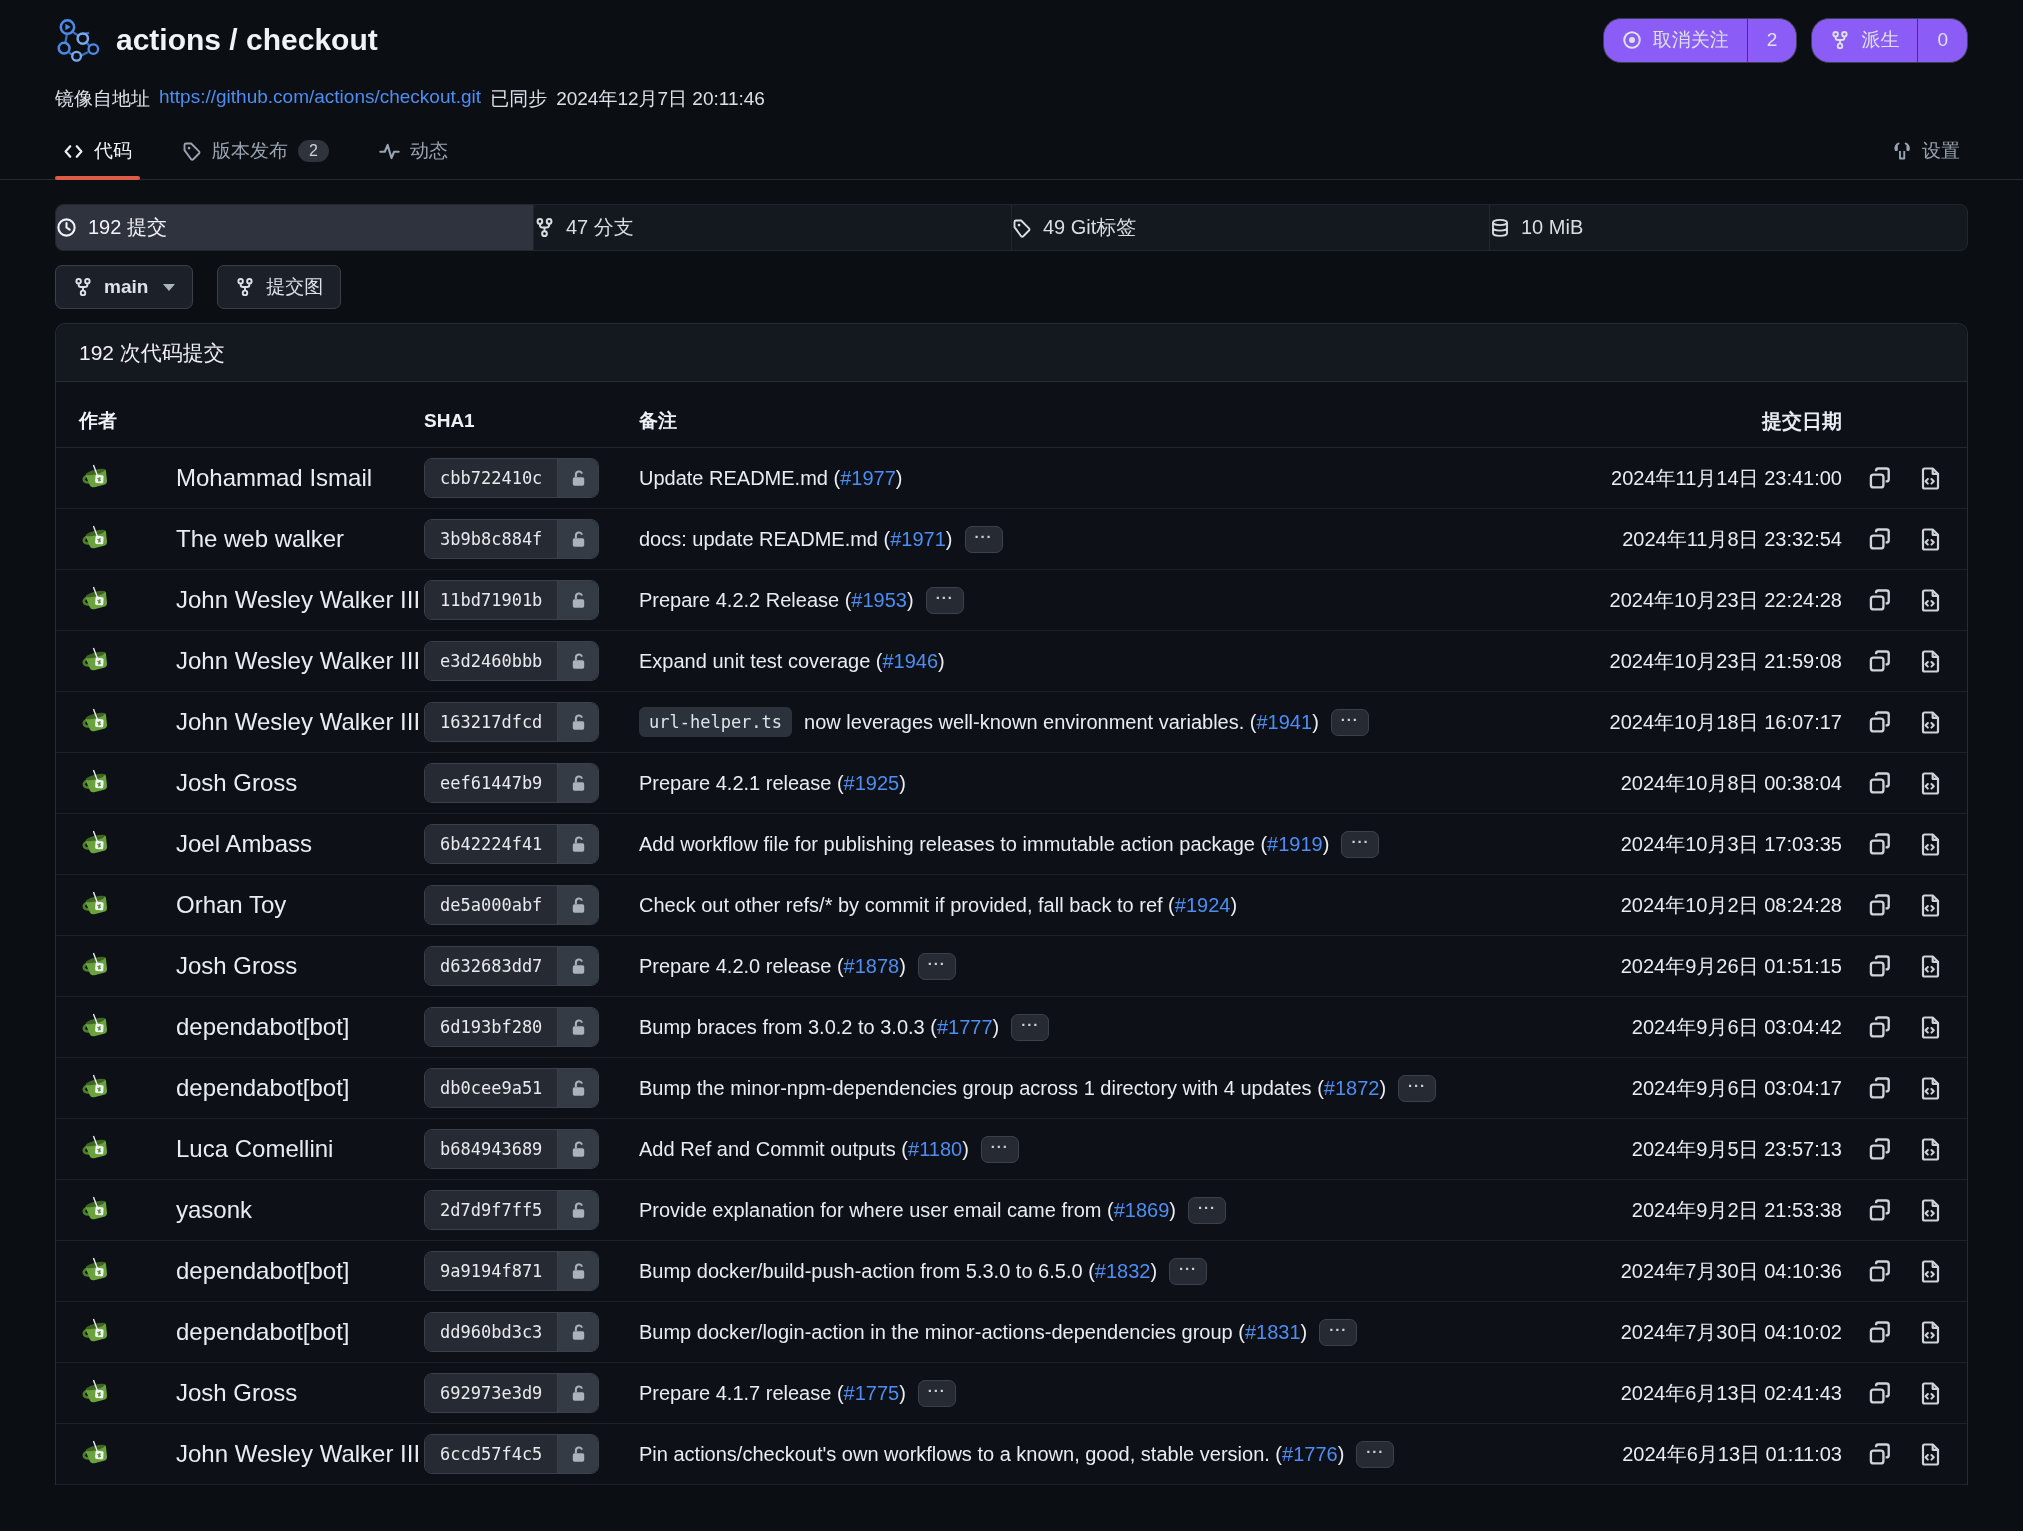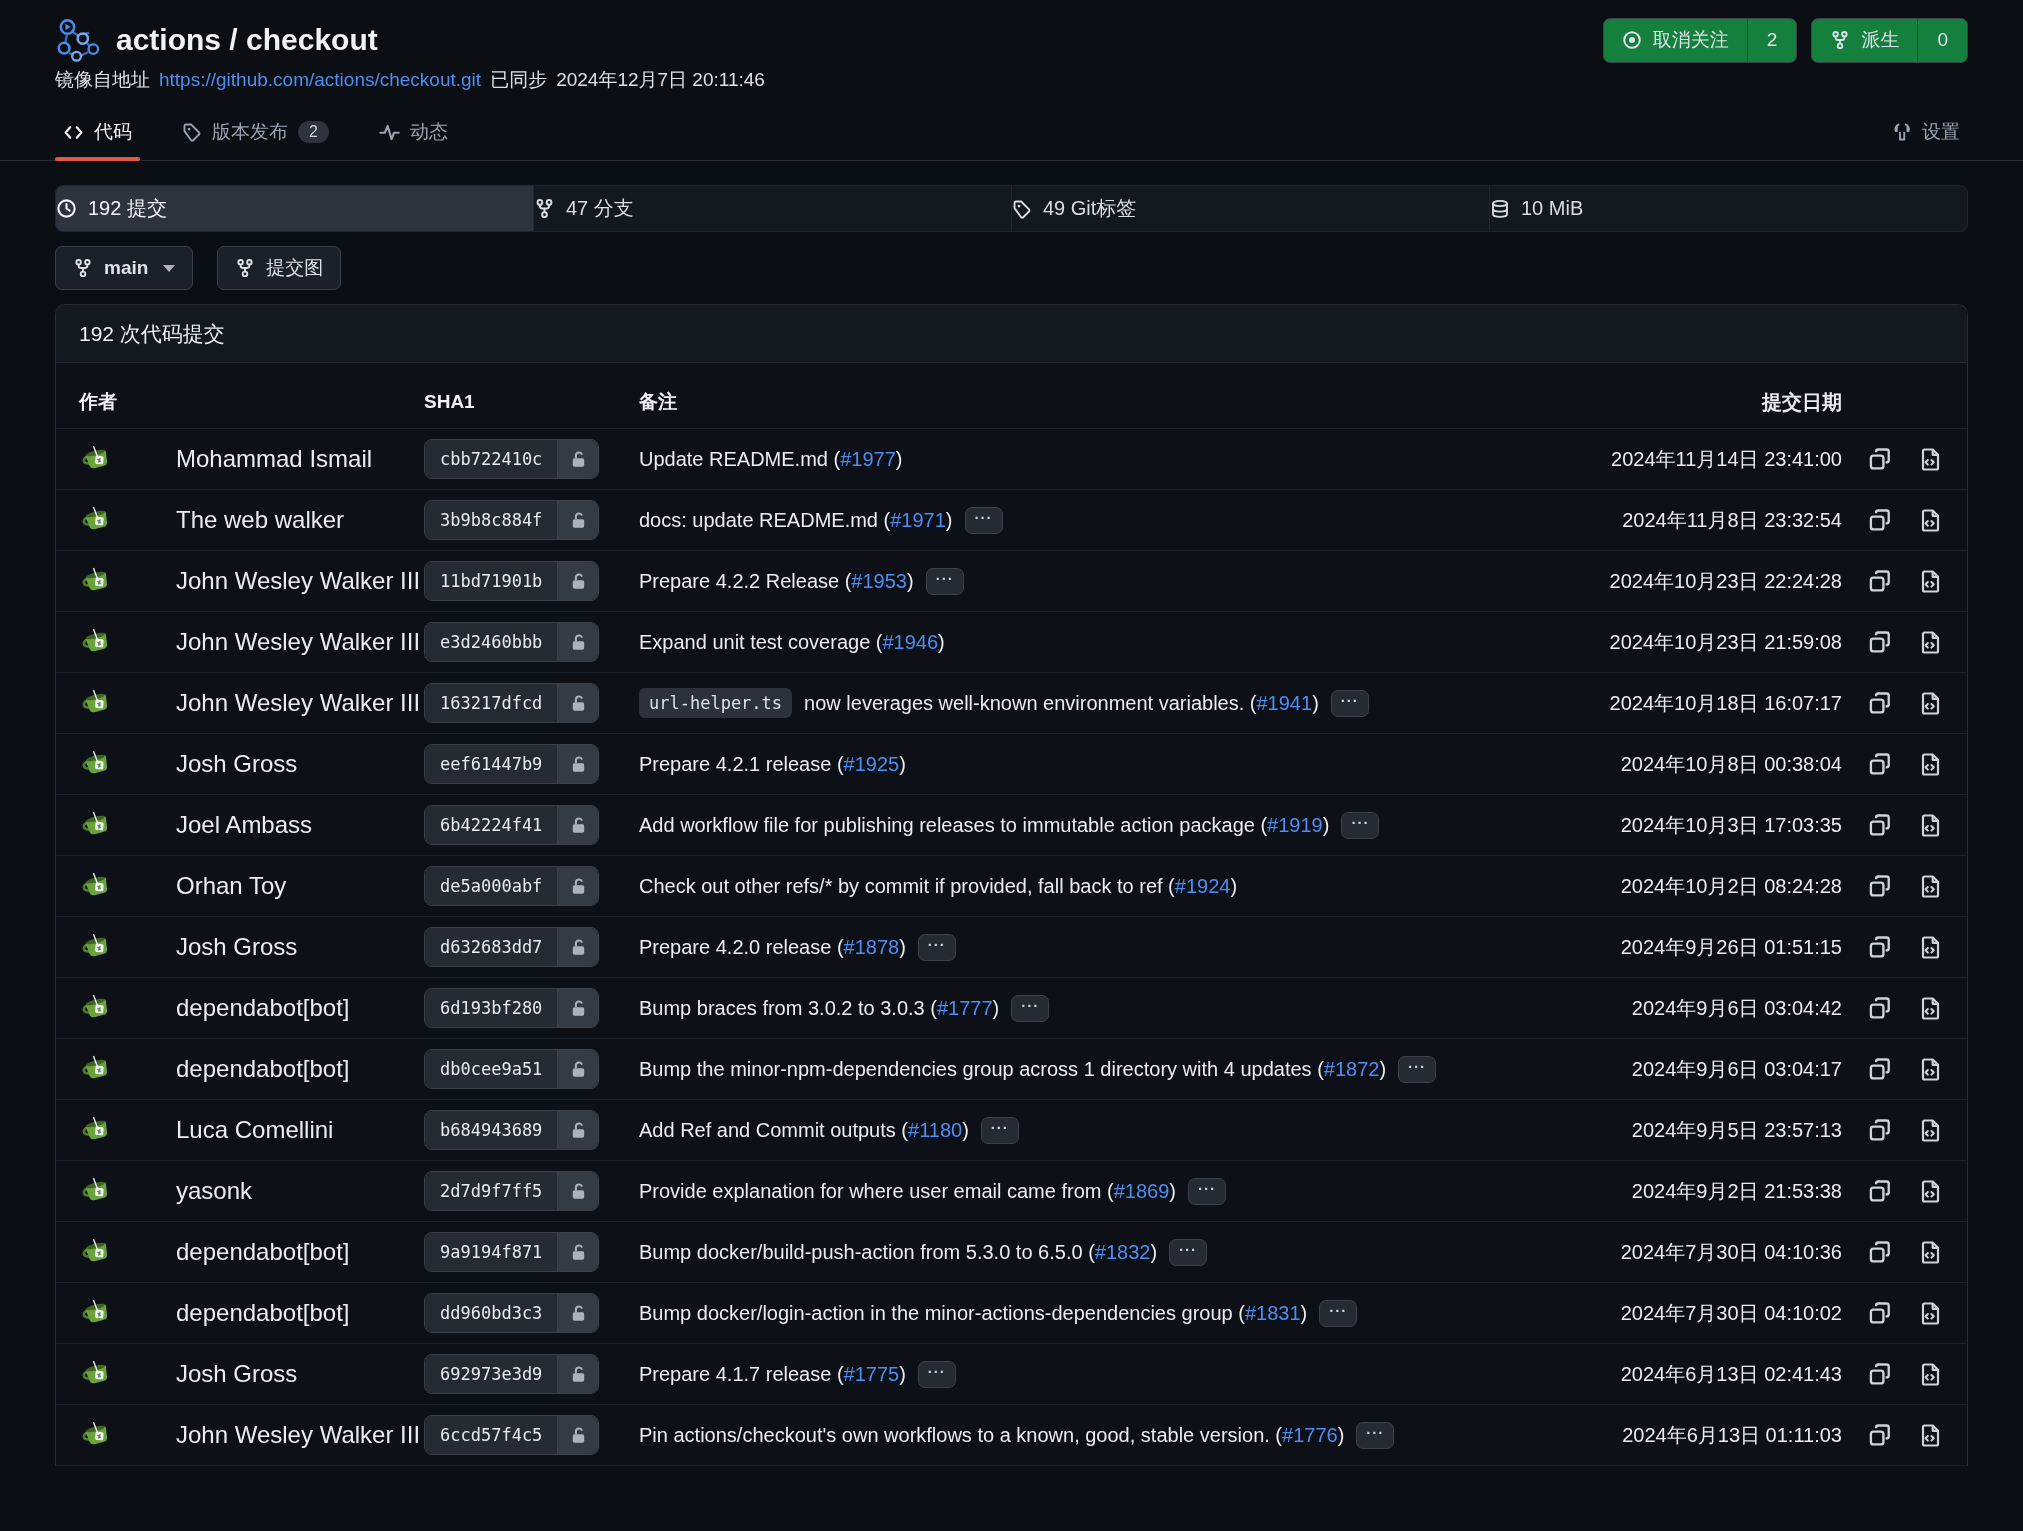--- a/index.html
+++ b/index.html
@@ -8,26 +8,26 @@
     width:2023px; height:1531px; overflow:hidden;
     background:#0b0e13; color:#e7ebf0;
     font-family:"Liberation Sans","DejaVu Sans",sans-serif;
   }
   .page { width:2023px; height:1531px; overflow:hidden; padding-top:10px; }
 
   
   .topbar { display:flex; justify-content:space-between; align-items:center; margin:4px 55px 0; height:52px; }
   .repo-title { display:flex; align-items:center; gap:15px; font-size:30px; font-weight:700; color:#f0f3f7; }
   .hdr-buttons { display:flex; gap:14px; }
-  .btn-group { display:flex; align-items:stretch; height:45px; background:#15803d; border:1px solid #3b414b; border-radius:7px; overflow:hidden; font-size:19px; color:#dde2e9; cursor:pointer; }
+  .btn-group { display:flex; align-items:stretch; height:45px; background:#8b5cf6; border:1px solid #3b414b; border-radius:18px; overflow:hidden; font-size:19px; color:#dde2e9; cursor:pointer; }
   .btn-main { display:flex; align-items:center; gap:11px; padding:0 18px; }
   .btn-count { display:flex; align-items:center; padding:0 19px; border-left:1px solid #3b414b; }
 
   
-  .mirror-line { margin:1px 55px 0; font-size:19px; color:#dce1e8; display:flex; gap:9px; align-items:center; }
+  .mirror-line { margin:20px 55px 0; font-size:19px; color:#dce1e8; display:flex; gap:9px; }
   a.link { color:#4e8df2; text-decoration:none; }
 
   
   .tabbar { display:flex; align-items:stretch; margin-top:14px; padding:0 55px; border-bottom:1px solid #262c34; }
   .tab { display:flex; align-items:center; gap:10px; font-size:19px; color:#9aa3b1; padding:12px 8px 15px; position:relative; margin-right:34px; cursor:pointer; }
   .tab.active { color:#eef1f5; }
   .tab.active::after { content:""; position:absolute; left:0; right:0; bottom:-1px; height:4px; background:#dd5c48; border-radius:2px; }
   .tab .badge { background:#2e333c; border-radius:11px; padding:2px 11px; font-size:16px; color:#cdd3db; }
   .tab-spacer { flex:1; }
   .tab.right { margin-right:0; }

